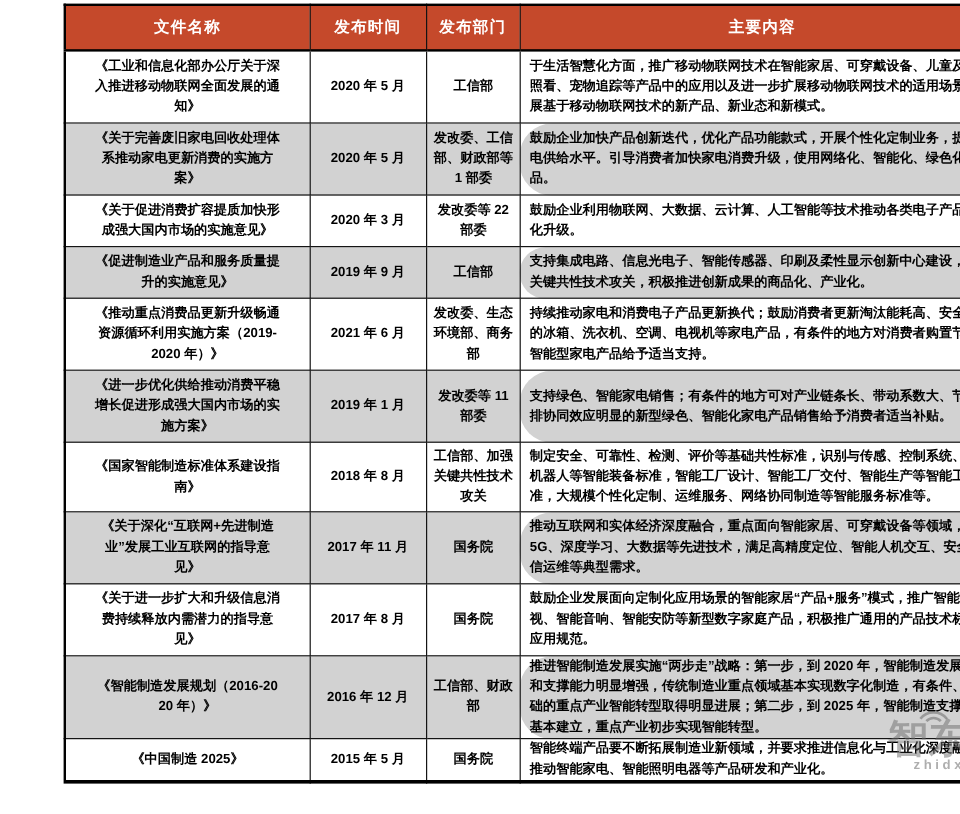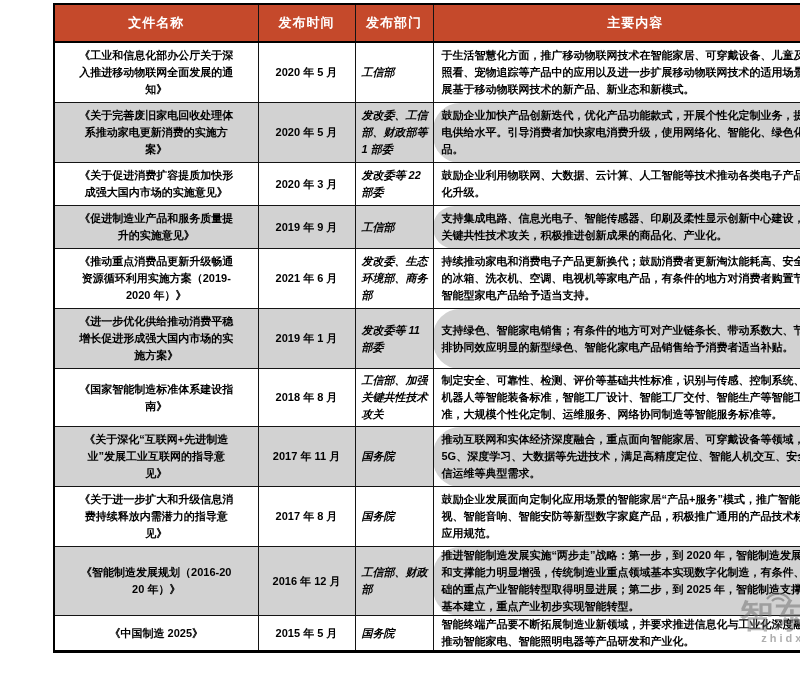--- a/index.html
+++ b/index.html
@@ -41,21 +41,21 @@
     color: #000000;
     line-height: 17px;
     vertical-align: middle;
     word-break: break-all;
     padding: 3px 5px;
   }
   tbody tr:nth-child(even) td { background: #D2D2D2; }
 
   td.c-title   { text-align: center; padding: 4px 24px; }
   td.c-date    { text-align: center; white-space: nowrap; }
-  td.c-dept    { text-align: left; padding-left: 6px; font-style: italic; }
+  td.c-dept    { text-align: center; padding-left: 6px; }
   td.c-content { text-align: left; padding: 0 8px; border-radius: 27px; }
 
   .hl { background: #3D7EBF; color: #ffffff; }
 
   .watermark {
     position: absolute;
     right: 2px; bottom: 24px;
     width: 128px;
     text-align: right;
     pointer-events: none;

